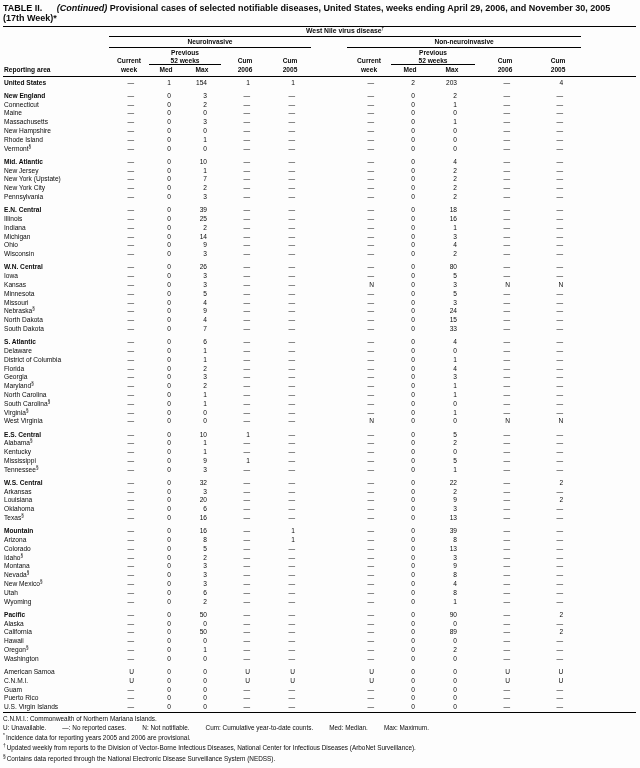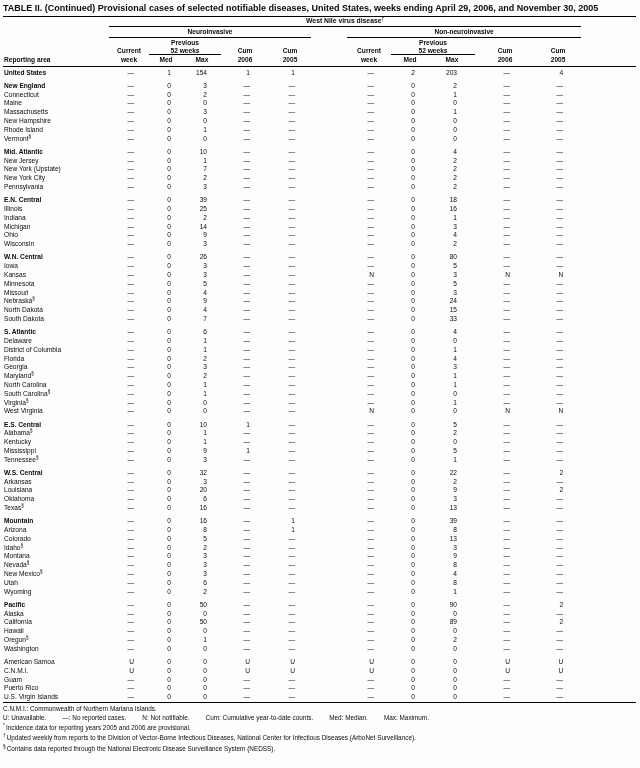--- a/index.html
+++ b/index.html
@@ -2,21 +2,21 @@
 <html><head>
 <meta charset="utf-8">
 <style>
   html,body{margin:0;padding:0;background:#fff;}
   .page{
     position:relative;width:640px;height:768px;box-sizing:border-box;
     background:#fdfdfd;padding:3px 4px 0 3px;
     font-family:"Liberation Sans",sans-serif;color:#0b0b0b;
   }
   .title{font-size:9px;font-weight:bold;line-height:10px;}
-  .title .i{}
+  .title .i{font-style:italic;margin-left:12px;}
   sup{font-size:4.6px;vertical-align:super;line-height:0;}
   table.maintable{
     width:633px;border-collapse:collapse;table-layout:fixed;margin-top:3px;
     border-top:1.6px solid #000;border-bottom:1.4px solid #000;
   }
   col.c-ra{width:106px}
   col.c-n1{width:40px} col.c-n2{width:34px} col.c-n3{width:38px} col.c-n4{width:48px} col.c-n5{width:42px}
   col.c-gap{width:36px}
   col.c-m1{width:44px} col.c-m2{width:38px} col.c-m3{width:46px} col.c-m4{width:60px} col.c-m5{width:46px}
   col.c-tail{width:55px}
@@ -44,20 +44,21 @@
 </head>
 <body>
 
 <div class="page">
 
   <div class="title">
     <span>TABLE II.</span>
     <span class="i">(Continued)</span>
     <span>Provisional cases of selected notifiable diseases, United States, weeks ending April 29, 2006, and November 30, 2005</span>
   </div>
+  <div class="title">(17th Week)*</div>
 
   <table class="maintable">
     <colgroup>
       <col class="c-ra">
         <col class="c-n1">
         <col class="c-n2">
         <col class="c-n3">
         <col class="c-n4">
         <col class="c-n5">
       <col class="c-gap">

